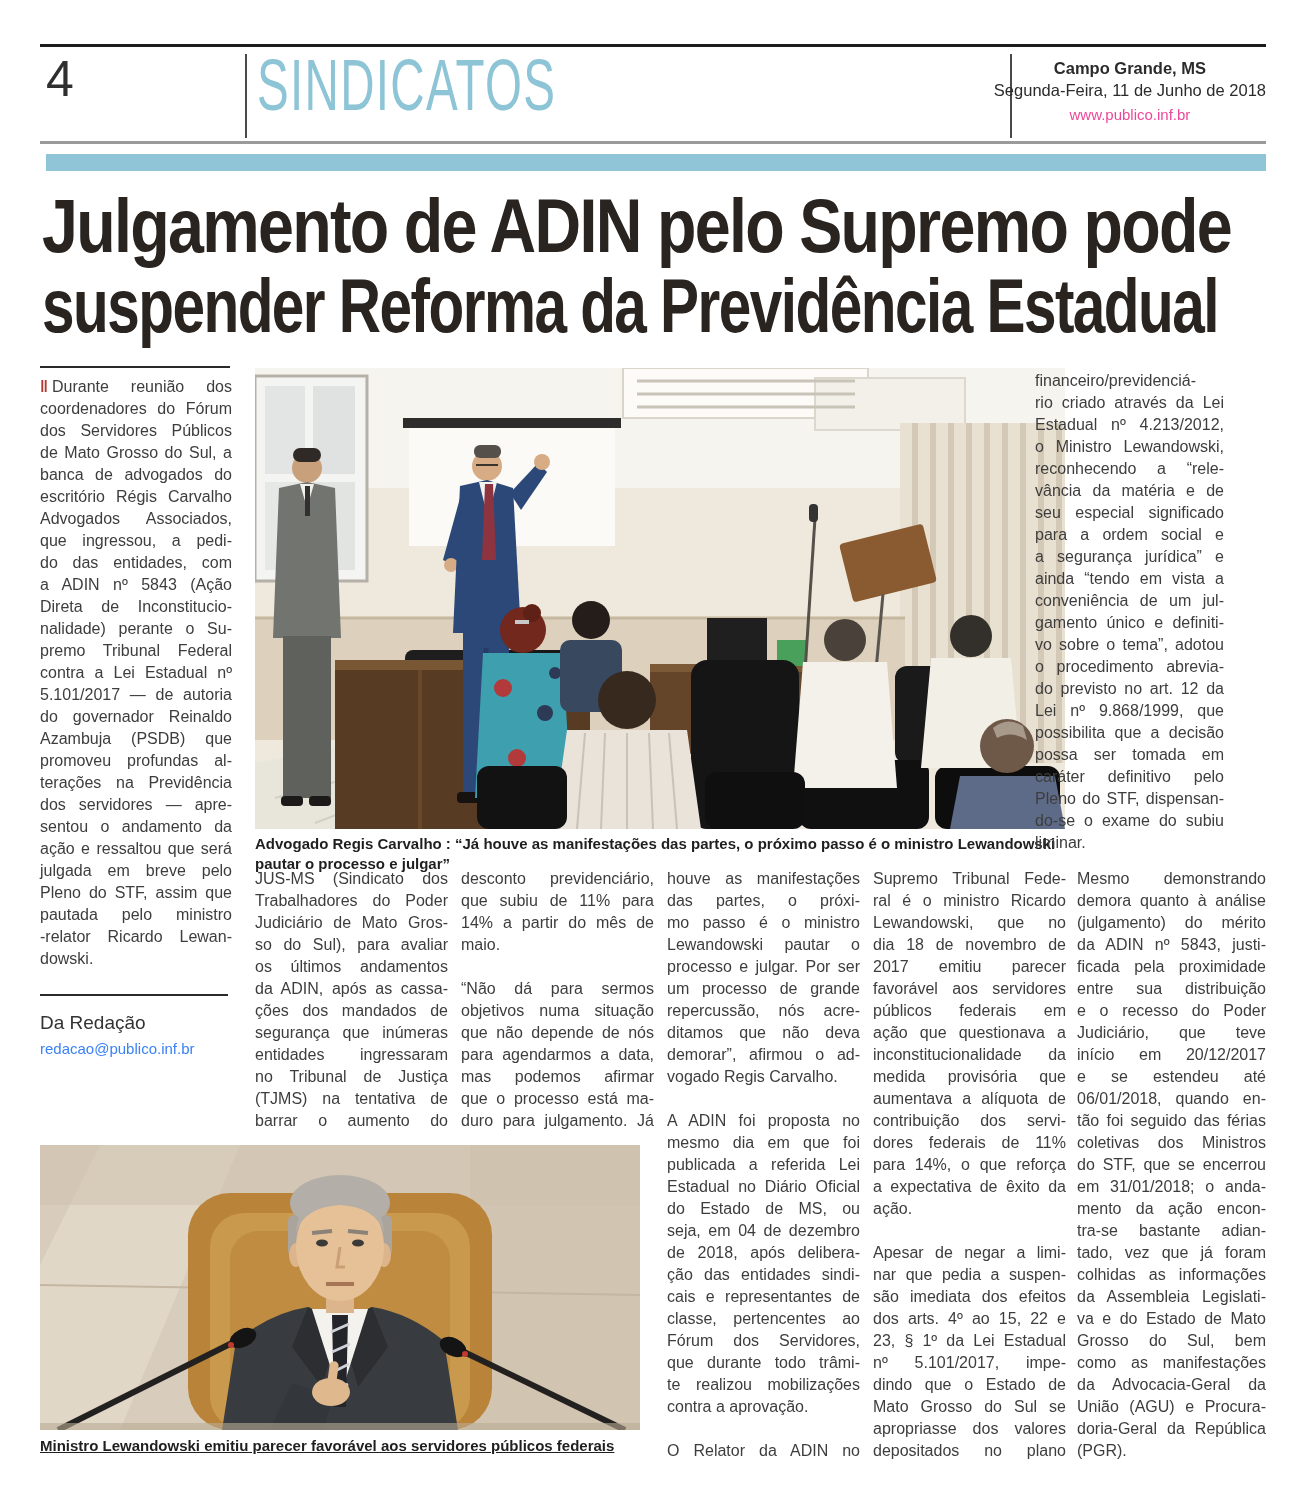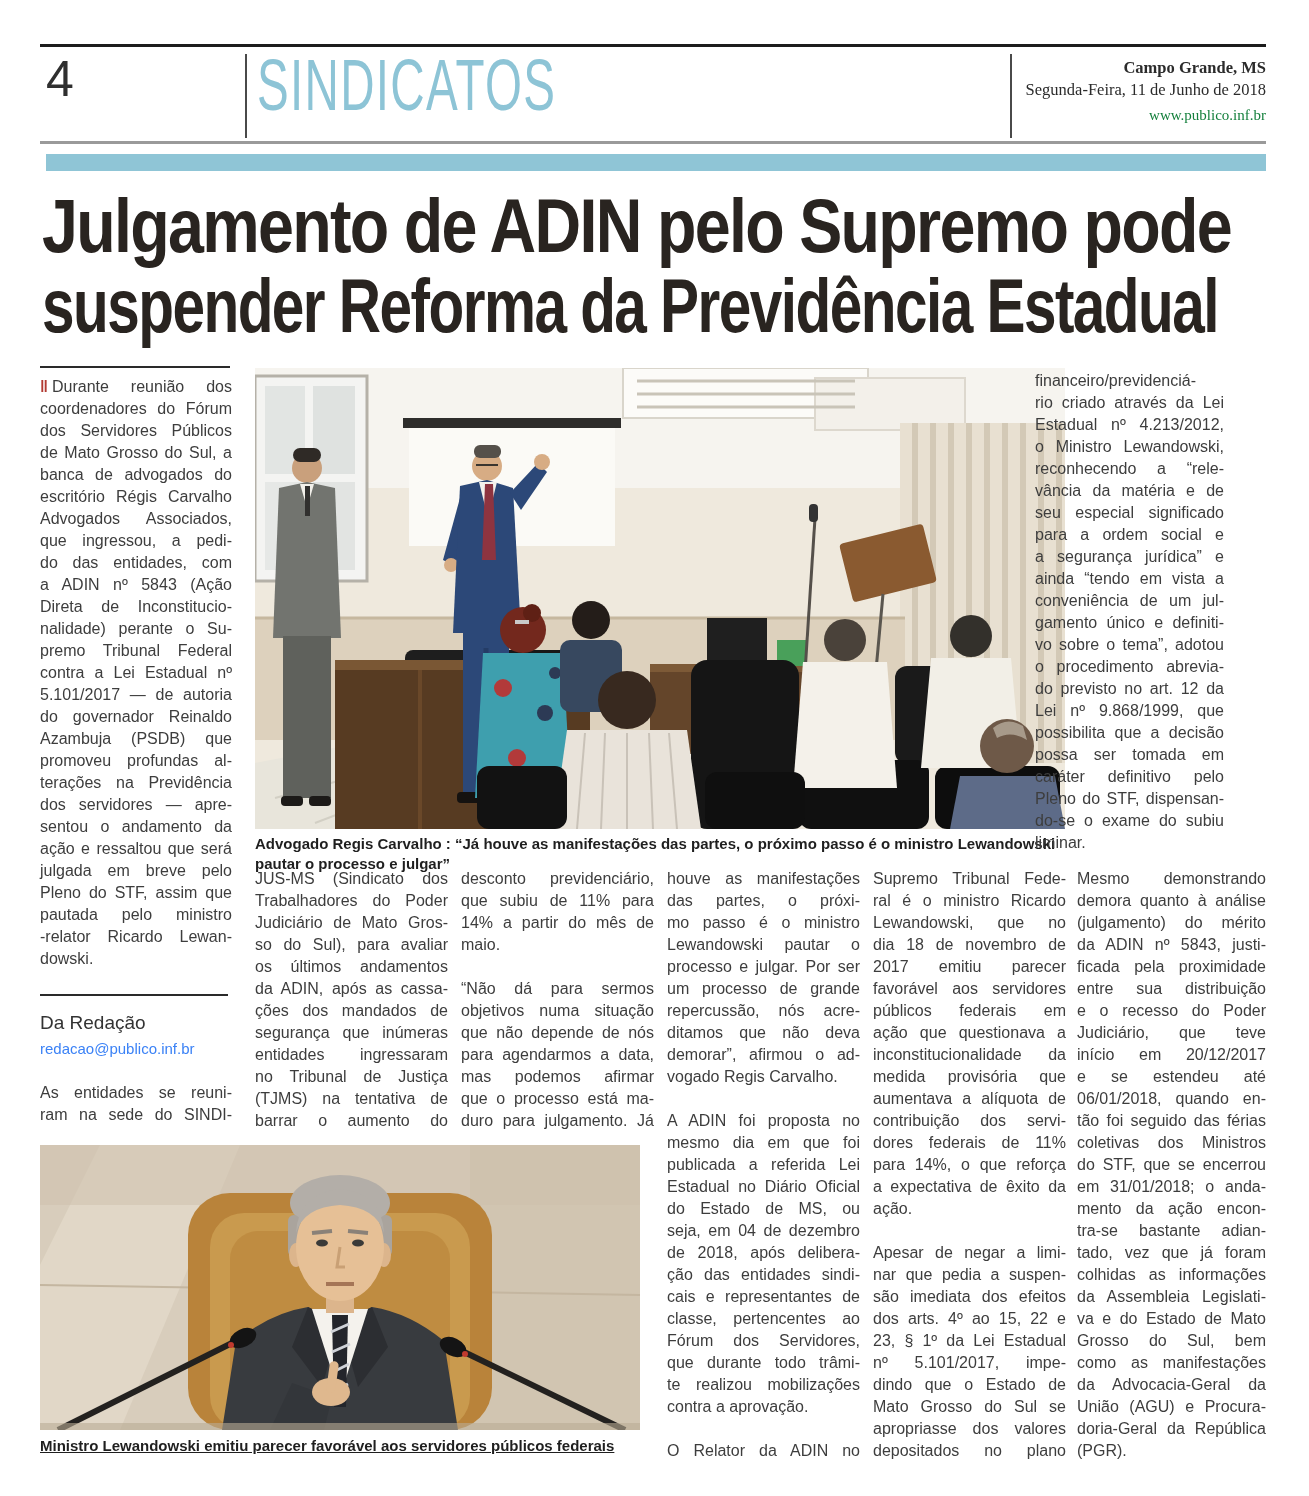--- a/index.html
+++ b/index.html
@@ -7,23 +7,23 @@
   #page { position:relative; width:1309px; height:1496px; background:#ffffff;
           font-family:"Liberation Sans", sans-serif; overflow:hidden; }
   .abs { position:absolute; }
 
   
   .page-num { font-size:50px; color:#2f2f2f; }
   .vrule { width:2px; background:#4a4a4a; }
   .section-title { font-size:72px; font-weight:400; color:#8dc4d6;
                    letter-spacing:2px; white-space:nowrap;
                    transform:scaleX(0.66); transform-origin:left top; }
-  .mast-right { text-align:right; color:#2b2b2b; font-size:16.5px; line-height:22px;font-family:Liberation Serif, serif; }
+  .mast-right { text-align:center; color:#2b2b2b; font-size:16.5px; line-height:22px; }
   .mast-loc { font-weight:bold; }
-  .mast-web { color:#15803d; margin-top:3px; font-size:15px; }
+  .mast-web { color:#ec4899; margin-top:3px; font-size:15px; }
 
   .hrule-black { height:3px; background:#1c1c1c; }
   .hrule-gray  { height:3px; background:#9a9a9a; }
   .hrule-thin  { height:2px; background:#2a2a2a; }
   .accent-band { background:#8fc5d6; }
 
   
   .hl { font-weight:bold; color:#292420; font-size:76px; letter-spacing:-2px;
         white-space:nowrap; transform-origin:left top; }
 
@@ -90,26 +90,20 @@
         <div class="line">julgada em breve pelo</div>
         <div class="line">Pleno do STF, assim que</div>
         <div class="line">pautada pelo ministro</div>
         <div class="line">-relator Ricardo Lewan-</div>
         <div class="line end">dowski.</div>
       </div>
     </div>
   <div class="abs hrule-thin" style="left:40px; top:994px; width:188px;"></div>
   <div class="abs byline" style="left:40px; top:1012px;">Da Redação</div>
   <div class="abs byline-email" style="left:40px; top:1040px;">redacao@publico.inf.br</div>
-  <div class="abs body-col" style="left:40px; top:1082px; width:192px;">
-      <div class="para">
-        <div class="line">As entidades se reuni-</div>
-        <div class="line">ram na sede do SINDI-</div>
-      </div>
-    </div>
 
   <div class="abs" style="left:255px; top:368px; width:810px; height:461px;">
     <svg class="photo" width="810" height="461" viewBox="0 0 810 461" preserveAspectRatio="none">
       <rect x="0" y="0" width="810" height="461" fill="#efe9dd"></rect>
       <rect x="0" y="0" width="810" height="120" fill="#f6f4ef"></rect>
 
       <g>
         <rect x="368" y="0" width="245" height="50" fill="#fcfbf8" stroke="#d9d5cb" stroke-width="2"></rect>
         <rect x="560" y="10" width="150" height="52" fill="#f3f0ea" stroke="#ddd8ce" stroke-width="2"></rect>
         <line x1="382" y1="13" x2="600" y2="13" stroke="#c9c4b8" stroke-width="3"></line>

